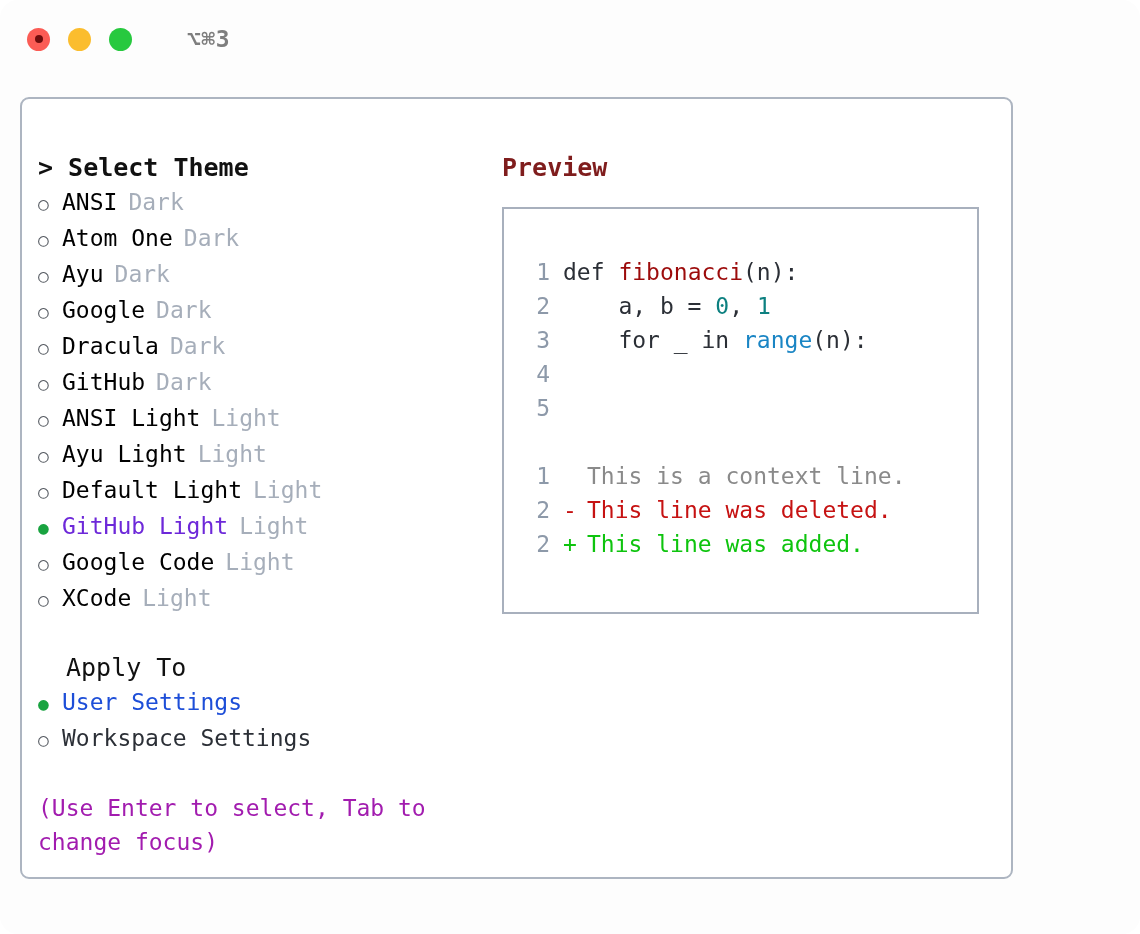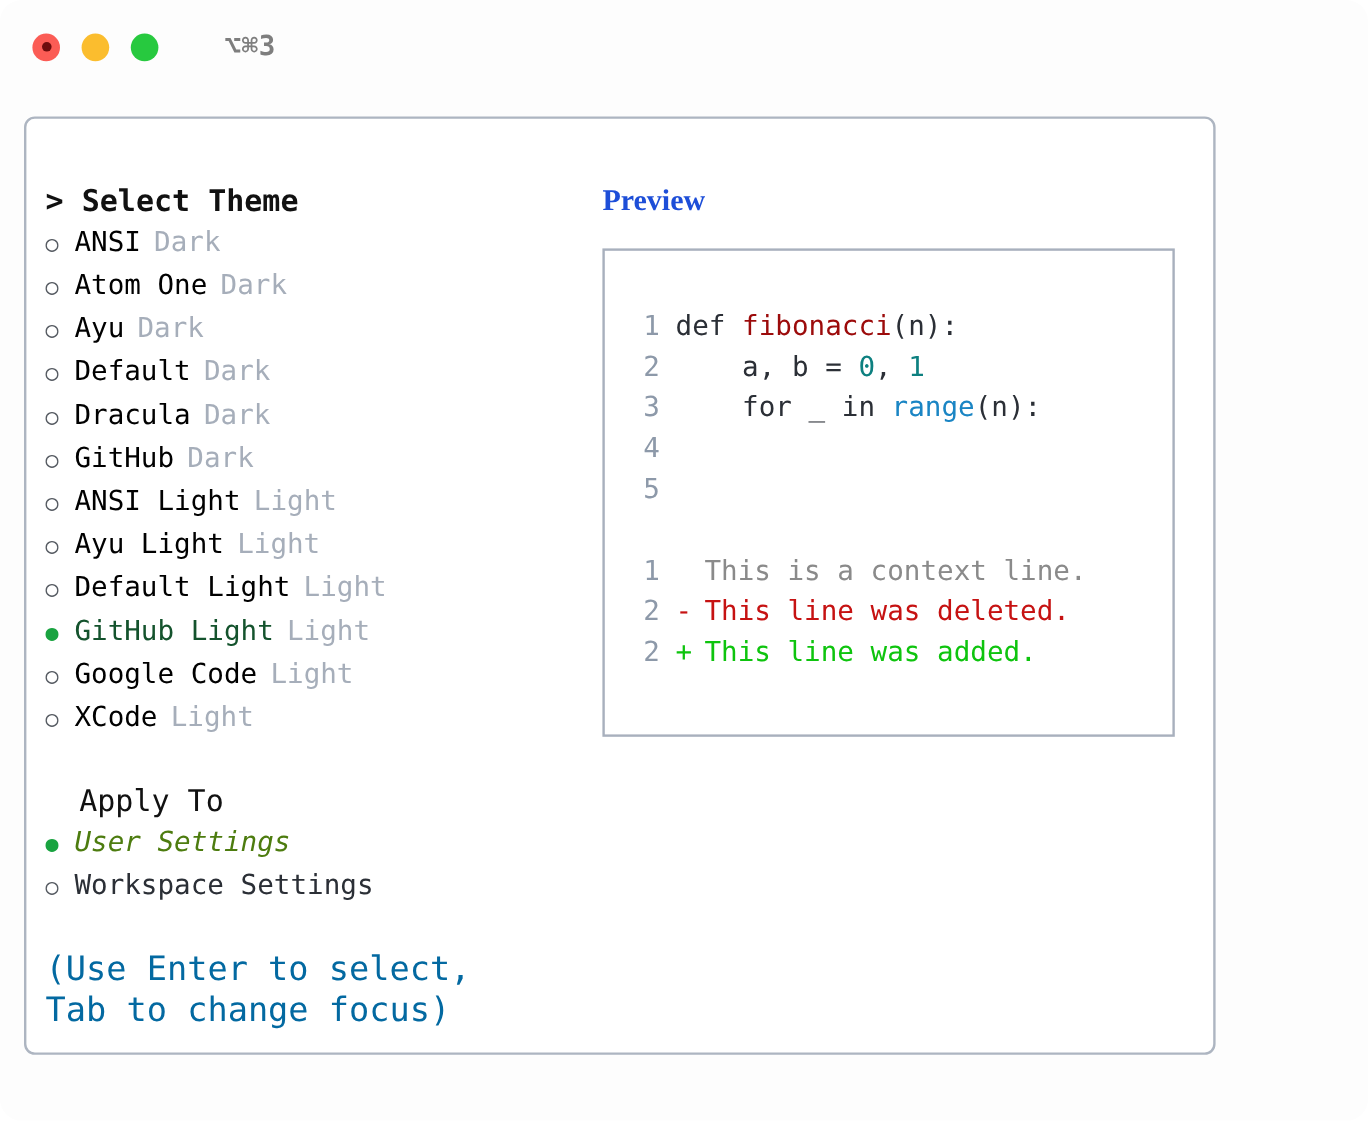--- a/index.html
+++ b/index.html
@@ -112,21 +112,21 @@
   }
   .marker {
     width: 24px;
     flex: 0 0 24px;
     color: #555a61;
     font-size: 18px;
     line-height: 34px;
   }
   .marker.selected { color: #19a340; font-size: 18px; }
   .theme-name { color: #000000; }
-  .theme-row.is-selected .theme-name { color: #14532d; }
+  .theme-row.is-selected .theme-name { color: #6d28d9; }
   .theme-cat {
     color: #a6aeba;
     margin-left: 11px;
   }
 
   .apply-block { margin-top: 34px; }
   .apply-title {
     font-size: 25px;
     color: #111111;
     line-height: 34px;
@@ -134,44 +134,43 @@
     white-space: pre;
   }
   .apply-row {
     display: flex;
     align-items: baseline;
     line-height: 34px;
     font-size: 23px;
     white-space: pre;
   }
   .apply-row .opt-label { color: #2b2f36; }
-  .apply-row.is-selected .opt-label { color: #4d7c0f; font-style: italic; }
+  .apply-row.is-selected .opt-label { color: #1d4ed8; }
 
   .hint {
     margin-top: 34px;
-    font-size: 28px;
-    line-height: 34px;
-    color: #0369a1;
+    font-size: 23px;
+    line-height: 34px;
+    color: #a21caf;
     width: 410px;
   }
 
   
   .right-col {
     position: absolute;
     left: 480px;
     top: 52px;
     width: 500px;
   }
   .preview-title {
     font-size: 25px;
     font-weight: bold;
-    color: #1d4ed8;
-    line-height: 34px;
-    white-space: pre;
-    font-family: Liberation Serif, serif;
+    color: #7f1d1d;
+    line-height: 34px;
+    white-space: pre;
   }
   .preview-box {
     margin-top: 22px;
     width: 477px;
     height: 407px;
     border: 2px solid #a8b0bd;
     box-sizing: border-box;
     background: #ffffff;
     padding: 46px 0 0 20px;
   }
@@ -224,21 +223,21 @@
     <div class="columns">
 
       <div class="left-col">
 
         <div class="section-title">&gt; Select Theme</div>
 
         <div class="theme-list">
             <div class="theme-row"><span class="marker">○</span><span class="theme-name">ANSI</span><span class="theme-cat">Dark</span></div>
             <div class="theme-row"><span class="marker">○</span><span class="theme-name">Atom One</span><span class="theme-cat">Dark</span></div>
             <div class="theme-row"><span class="marker">○</span><span class="theme-name">Ayu</span><span class="theme-cat">Dark</span></div>
-            <div class="theme-row"><span class="marker">○</span><span class="theme-name">Default</span><span class="theme-cat">Dark</span></div>
+            <div class="theme-row"><span class="marker">○</span><span class="theme-name">Google</span><span class="theme-cat">Dark</span></div>
             <div class="theme-row"><span class="marker">○</span><span class="theme-name">Dracula</span><span class="theme-cat">Dark</span></div>
             <div class="theme-row"><span class="marker">○</span><span class="theme-name">GitHub</span><span class="theme-cat">Dark</span></div>
             <div class="theme-row"><span class="marker">○</span><span class="theme-name">ANSI Light</span><span class="theme-cat">Light</span></div>
             <div class="theme-row"><span class="marker">○</span><span class="theme-name">Ayu Light</span><span class="theme-cat">Light</span></div>
             <div class="theme-row"><span class="marker">○</span><span class="theme-name">Default Light</span><span class="theme-cat">Light</span></div>
             <div class="theme-row is-selected"><span class="marker selected">●</span><span class="theme-name">GitHub Light</span><span class="theme-cat">Light</span></div>
             <div class="theme-row"><span class="marker">○</span><span class="theme-name">Google Code</span><span class="theme-cat">Light</span></div>
             <div class="theme-row"><span class="marker">○</span><span class="theme-name">XCode</span><span class="theme-cat">Light</span></div>
           </div>
 

